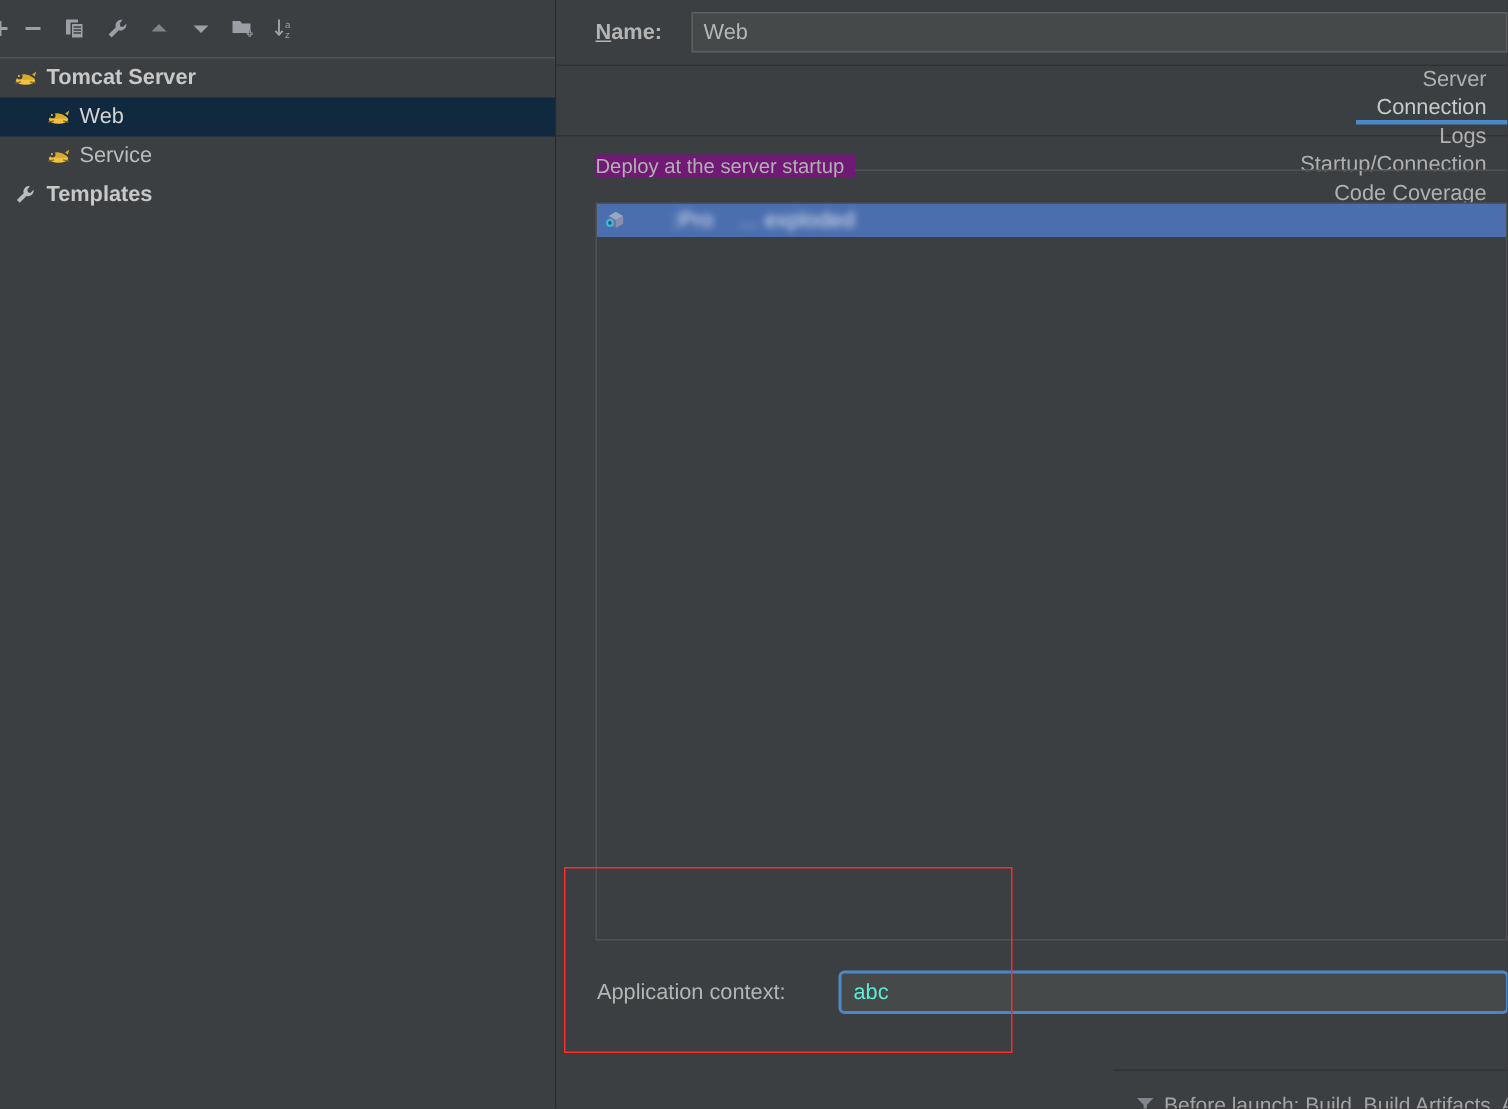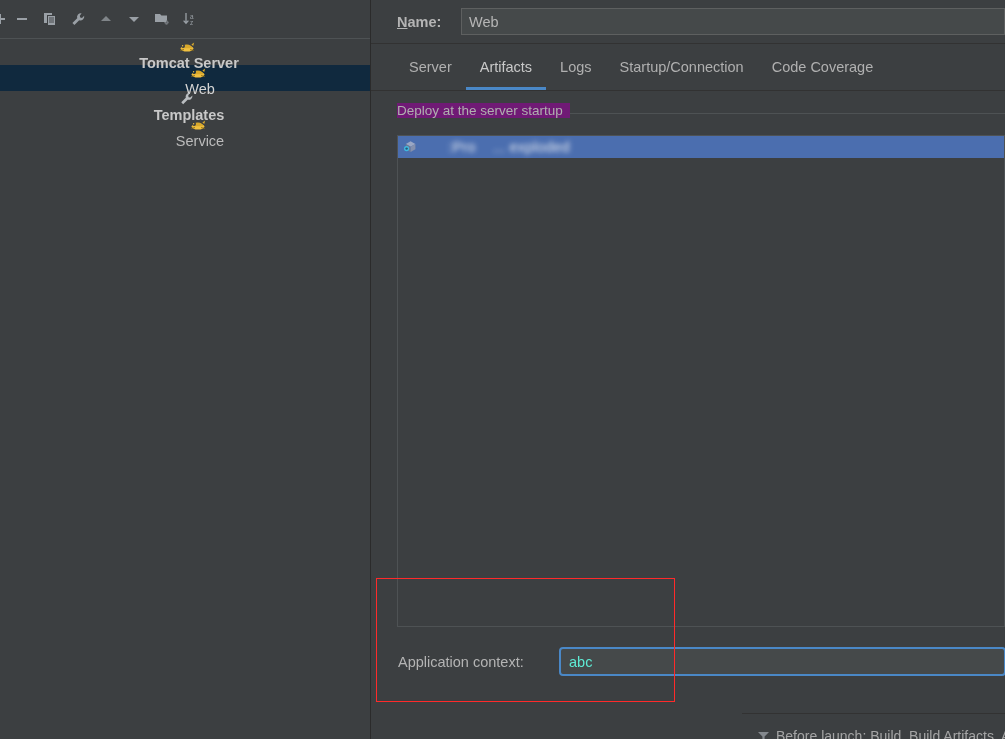--- a/index.html
+++ b/index.html
@@ -41,21 +41,20 @@
     background: #3c3f41;
     border-top: 1px solid #4e5254;
   }
   .tree-row {
     height: 26px;
     display: flex; align-items: center;
     padding-left: 8px;
     color: #bbbbbb;
     font-size: 14.5px;
     white-space: nowrap;
-    flex-direction: column;
   }
   .tree-row.level1 { padding-left: 30px; }
   .tree-row.bold { font-weight: bold; color: #c8c8c8; }
   .tree-row.selected { background: #10293e; color: #d4d4d4; }
   .tree-icon {
     width: 18px; height: 16px;
     margin-right: 5px;
     display: inline-flex; align-items: center; justify-content: center;
     flex: 0 0 auto;
   }
@@ -89,20 +88,21 @@
     line-height: 25px;
     outline: none;
   }
 
   #tabs {
     position: absolute; left: 0; top: 45px;
     width: 634px; height: 46px;
     display: flex; align-items: flex-end;
     padding-left: 24px;
     border-bottom: 1px solid #323232;
+    flex-direction: column;
   }
   .tab {
     height: 44px;
     display: flex; align-items: center;
     padding: 0 14px;
     color: #b0b0b0;
     font-size: 14.5px;
     white-space: nowrap;
     border-bottom: 3px solid transparent;
     cursor: default;
@@ -296,59 +296,59 @@
             <path d="M2.2 8.2 C3 5.6 5.4 4.4 8 4.6 C10.6 4.8 12.8 6 13.6 8.2" fill="#d9a92c"></path>
             <circle cx="4.1" cy="6.0" r="1.9" fill="#10293e"></circle>
             <circle cx="3.6" cy="5.7" r="0.7" fill="#f0c040"></circle>
             <path d="M12.4 4.6 L15.2 2.6 L14.2 6.0 Z" fill="#d9a92c"></path>
             <path d="M1.2 10.4 L5 9.6 M14.8 10.4 L11 9.6" stroke="#8a6a16" stroke-width="0.9"></path>
           </svg>
         </span>
         <span>Web</span>
       </div>
 
-      <div class="tree-row bold">
-        <span class="tree-icon">
-          <svg width="16" height="16" viewBox="0 0 17 17">
-            <path d="M11.6 2.2a3.9 3.9 0 0 0-4.4 5.0L2.4 12.0l2.0 2.0 4.8-4.8a3.9 3.9 0 0 0 5.0-4.4l-2.2 2.2-1.8-.4-.4-1.8z" fill="#b9bdc0"></path>
-          </svg>
-        </span>
-        <span>Templates</span>
-      </div>
-
       <div class="tree-row level1">
         <span class="tree-icon">
           <svg width="16" height="14" viewBox="0 0 16 14">
             <ellipse cx="8" cy="8.6" rx="6.4" ry="2.9" fill="#f0c040"></ellipse>
             <path d="M2.2 8.2 C3 5.6 5.4 4.4 8 4.6 C10.6 4.8 12.8 6 13.6 8.2" fill="#d9a92c"></path>
             <circle cx="4.1" cy="6.0" r="1.9" fill="#3c3f41"></circle>
             <circle cx="3.6" cy="5.7" r="0.7" fill="#f0c040"></circle>
             <path d="M12.4 4.6 L15.2 2.6 L14.2 6.0 Z" fill="#d9a92c"></path>
             <path d="M1.2 10.4 L5 9.6 M14.8 10.4 L11 9.6" stroke="#8a6a16" stroke-width="0.9"></path>
           </svg>
         </span>
         <span>Service</span>
       </div>
 
+      <div class="tree-row bold">
+        <span class="tree-icon">
+          <svg width="16" height="16" viewBox="0 0 17 17">
+            <path d="M11.6 2.2a3.9 3.9 0 0 0-4.4 5.0L2.4 12.0l2.0 2.0 4.8-4.8a3.9 3.9 0 0 0 5.0-4.4l-2.2 2.2-1.8-.4-.4-1.8z" fill="#b9bdc0"></path>
+          </svg>
+        </span>
+        <span>Templates</span>
+      </div>
+
     </div>
   </div>
 
   <div id="right-panel">
 
     <div id="name-row">
       <div id="name-label"><u>N</u><span>ame:</span></div>
       <input id="name-input" type="text" value="Web" style="">
     </div>
 
     <div id="tabs">
       <div class="tab">
         <span>Server</span>
       </div>
       <div class="tab active">
-        <span>Artifacts</span>
+        <span>Connection</span>
       </div>
       <div class="tab">
         <span>Logs</span>
       </div>
       <div class="tab">
         <span>Startup/Connection</span>
       </div>
       <div class="tab">
         <span>Code Coverage</span>
       </div>

